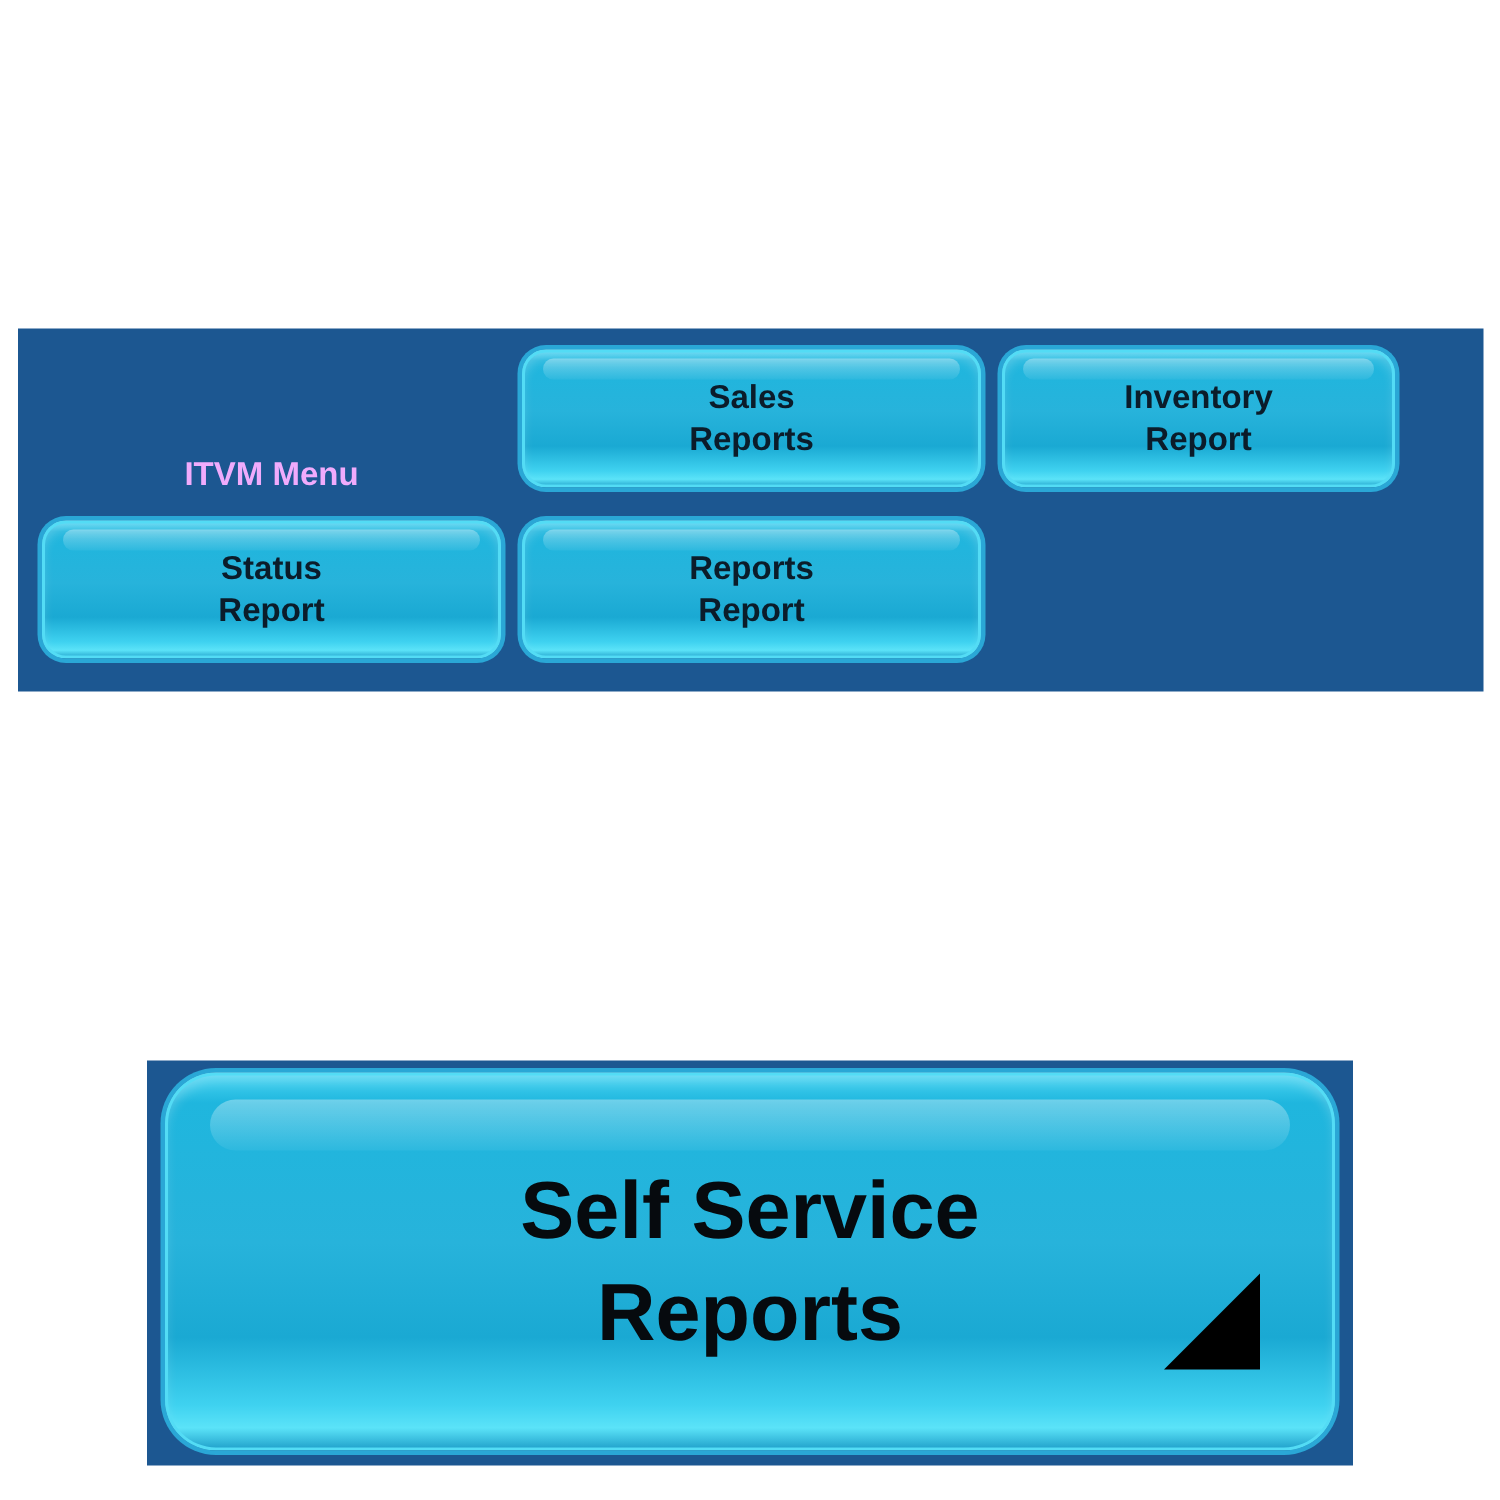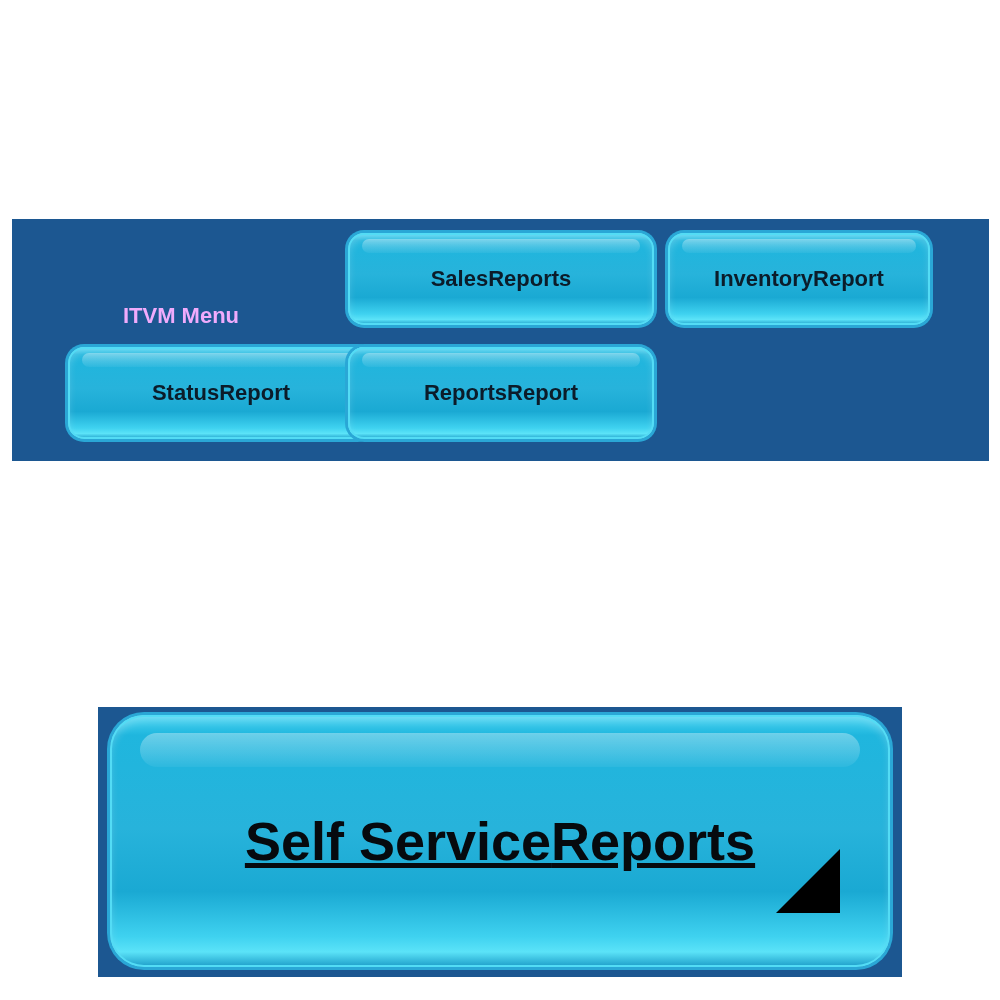--- a/index.html
+++ b/index.html
@@ -4,28 +4,28 @@
 <style>
   html, body { margin:0; padding:0; }
   body { width:1000px; height:1000px; background:#ffffff; position:relative; overflow:hidden;
          font-family:"Liberation Sans", "DejaVu Sans", sans-serif; }
   .panel { position:absolute; left:12px; top:219px; width:977px; height:242px; background:#1c5791; }
   .menu-title { position:absolute; left:14px; top:84px; width:310px; text-align:center;
                 color:#f0abfc; font-weight:bold; font-size:22px; }
   .btn { position:absolute; border-radius:16px;
          background:linear-gradient(180deg,#4ad6f3 0%,#1fb6de 8%,#27b3db 45%,#1aa9d3 70%,#3fd2f0 88%,#5be3f8 94%,#1c9cc8 100%);
          box-shadow:0 0 0 3px #2aa7d6, inset 0 0 0 2px #53dcf5, inset 0 6px 8px rgba(255,255,255,0.25);
-         display:flex; flex-direction:row; align-items:center; justify-content:center;
+         display:flex; flex-direction:column; align-items:center; justify-content:center;
          color:#0b1c2a; font-weight:bold; font-size:22px; line-height:28px; cursor:pointer; }
   .btn .hl { position:absolute; left:14px; right:14px; top:6px; height:14px; border-radius:8px;
              background:linear-gradient(180deg,rgba(255,255,255,0.35),rgba(255,255,255,0.05)); pointer-events:none; }
   .btn span { position:relative; }
   .big-panel { position:absolute; left:98px; top:707px; width:804px; height:270px; background:#1c5791; }
   .big-btn { position:absolute; left:12px; top:8px; width:780px; height:252px; border-radius:34px;
-             font-size:54px; line-height:68px; color:#060a0e;text-decoration:underline; }
+             font-size:54px; line-height:68px; color:#060a0e; }
   .big-btn .hl { left:30px; right:30px; top:18px; height:34px; border-radius:18px; }
   .corner { position:absolute; right:50px; bottom:54px; width:0; height:0;
             border-left:64px solid transparent; border-bottom:64px solid #000; }
 </style>
 </head>
 <body>
 
 <div class="panel">
   <div class="menu-title">ITVM Menu</div>
 
@@ -34,21 +34,21 @@
     <span>Sales</span>
     <span>Reports</span>
   </div>
 
   <div class="btn" style="left:656px;top:14px;width:262px;height:92px;">
     <div class="hl"></div>
     <span>Inventory</span>
     <span>Report</span>
   </div>
 
-  <div class="btn" style="left:16px;top:128px;width:306px;height:92px;margin-left:40px;">
+  <div class="btn" style="left:16px;top:128px;width:306px;height:92px;">
     <div class="hl"></div>
     <span>Status</span>
     <span>Report</span>
   </div>
 
   <div class="btn" style="left:336px;top:128px;width:306px;height:92px;">
     <div class="hl"></div>
     <span>Reports</span>
     <span>Report</span>
   </div>

